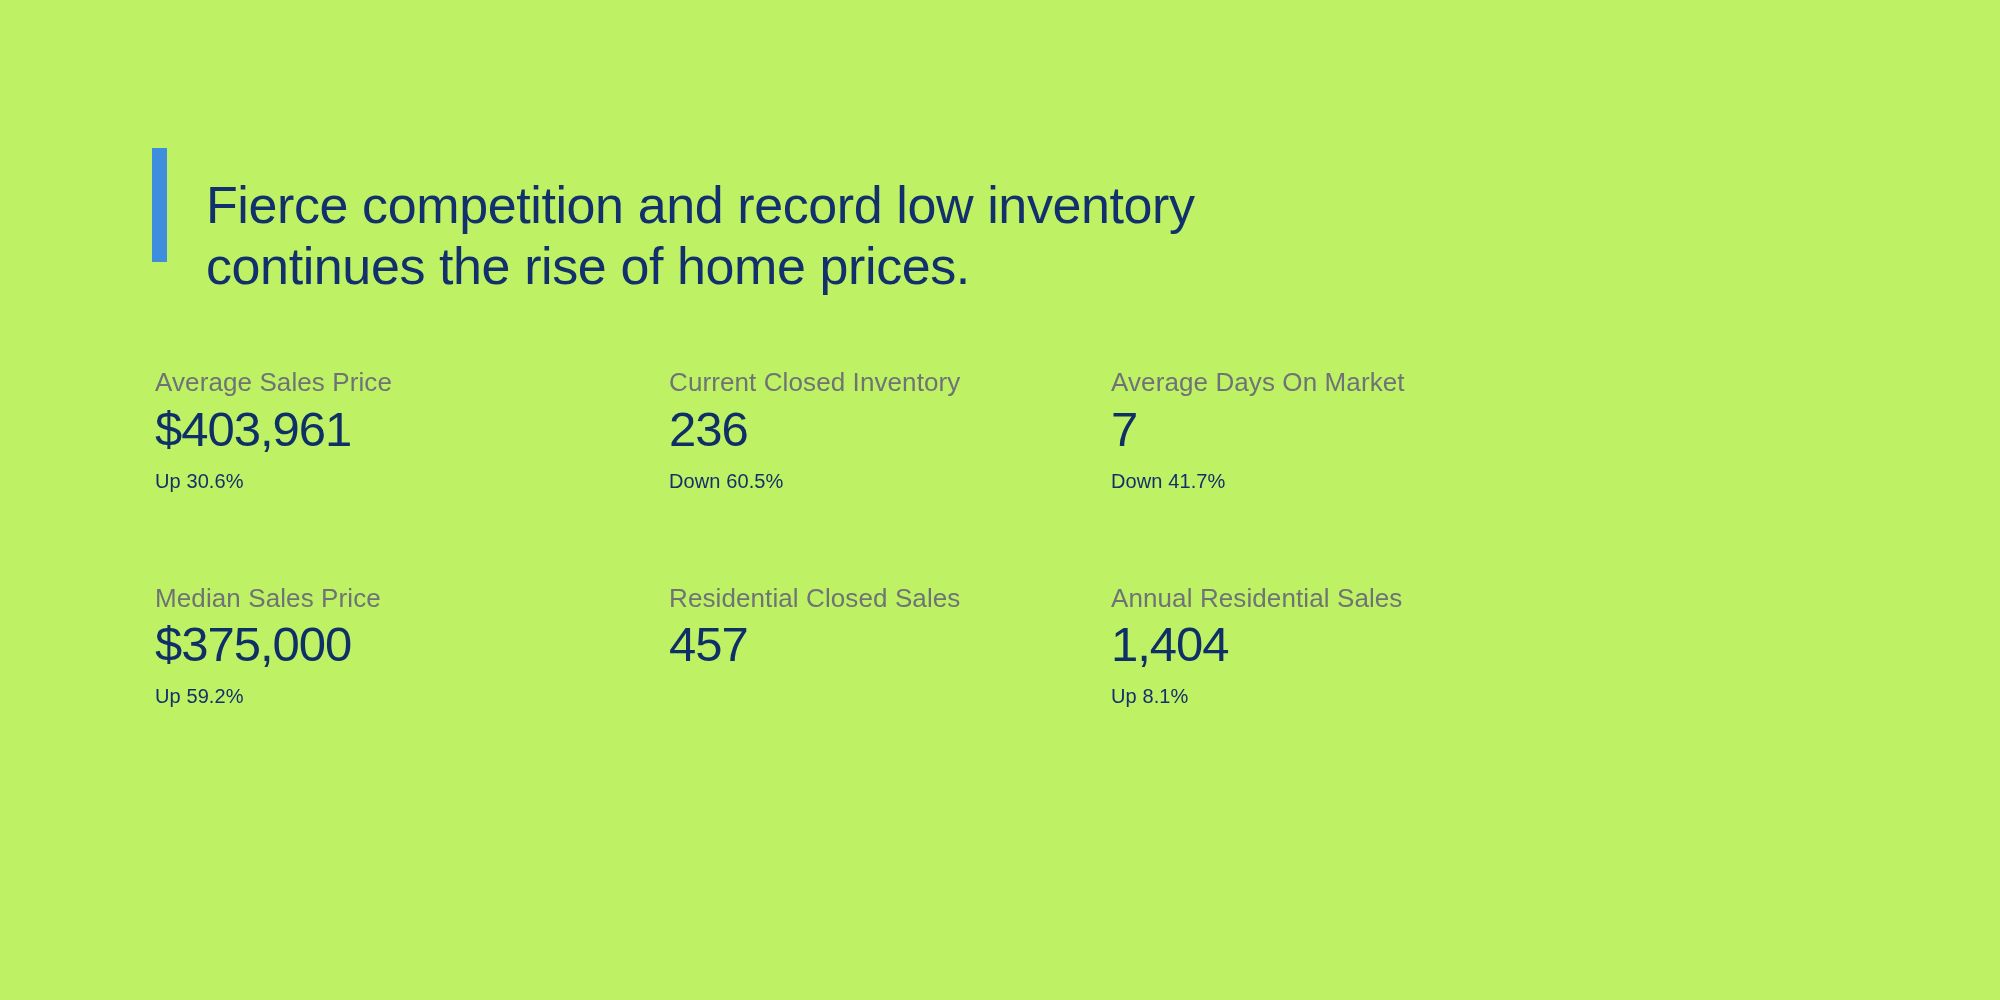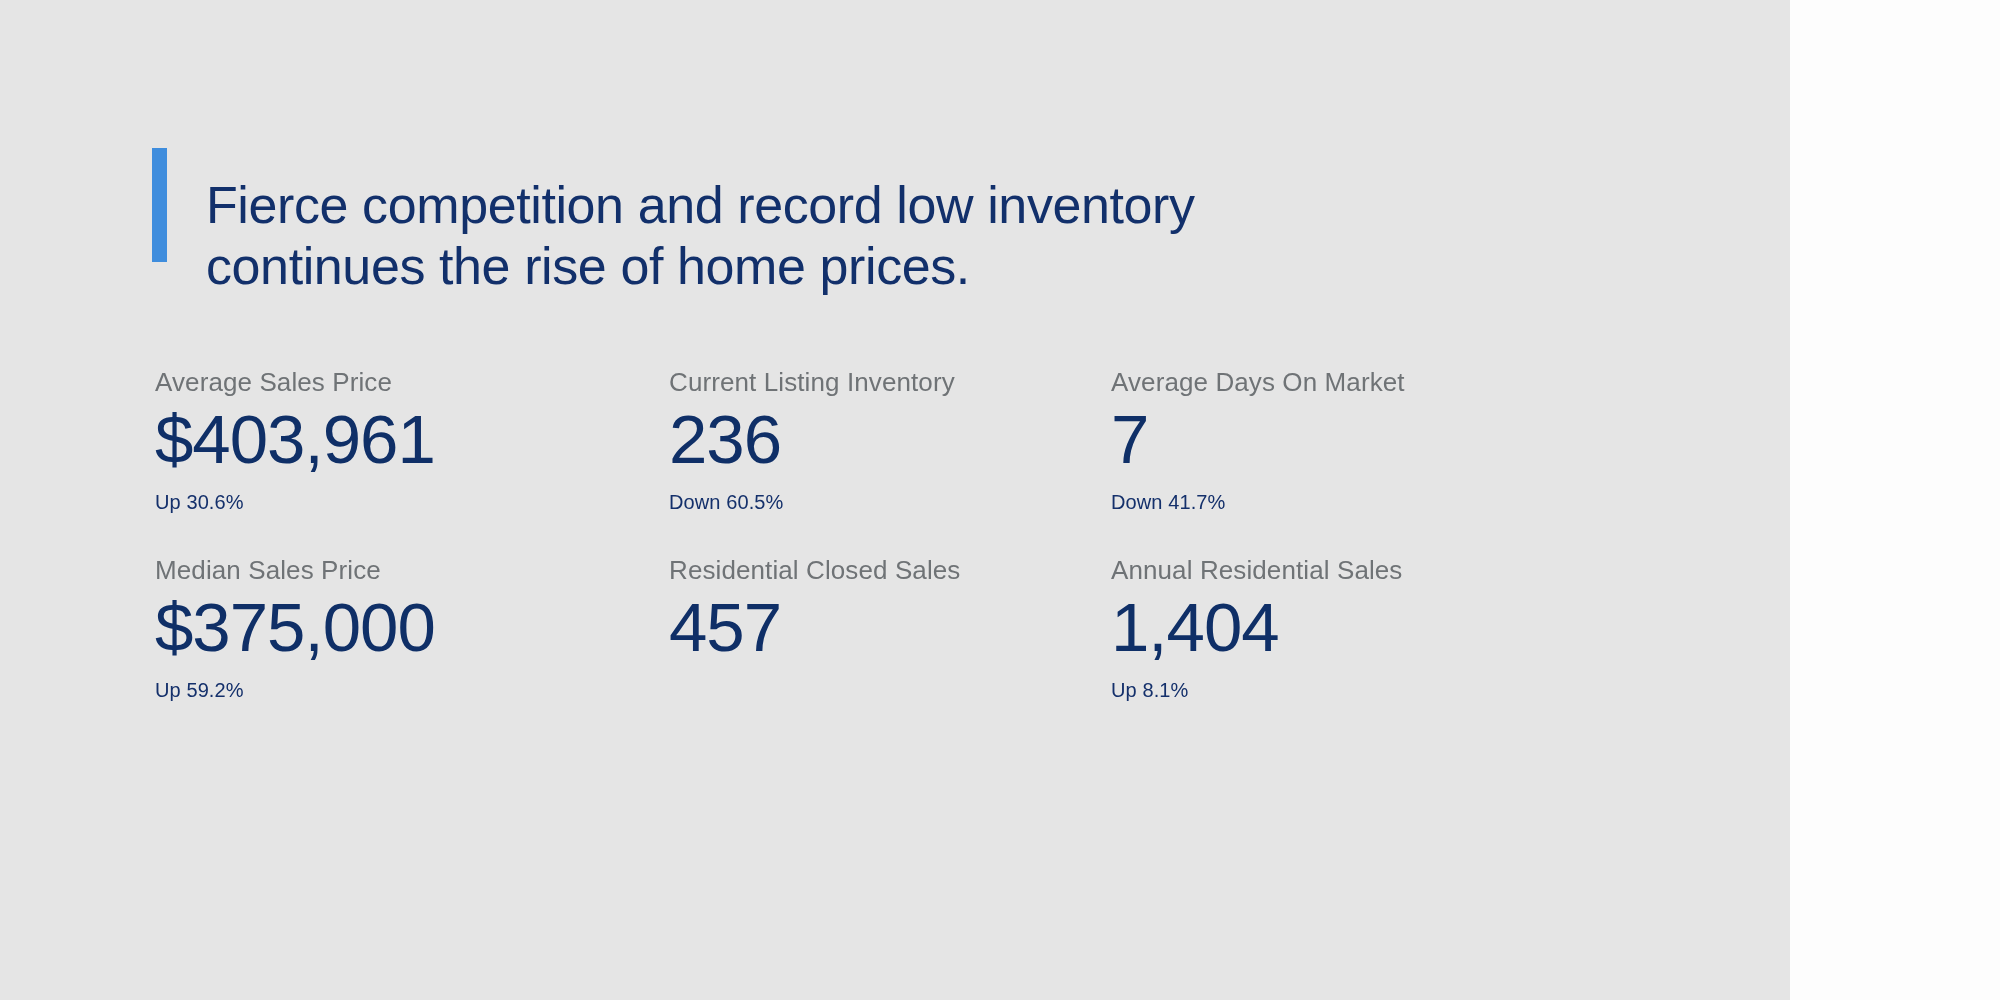--- a/index.html
+++ b/index.html
@@ -11,23 +11,23 @@
     width: 2000px;
     height: 1000px;
     background: #fdfdfd;
     font-family: "Liberation Sans", sans-serif;
     overflow: hidden;
     -webkit-font-smoothing: antialiased;
   }
 
   .slide {
     position: relative;
-    width: 1790px;
+    width: 2000px;
     height: 1000px;
-    background: #e5e5e5;
+    background: #bef264;
     box-sizing: border-box;
   }
 
   
   .headline-block {
     position: absolute;
     left: 152px;
     top: 140px;
     display: flex;
     align-items: flex-start;
@@ -52,37 +52,37 @@
 
   
   .stats-grid {
     position: absolute;
     left: 155px;
     top: 368px;
     width: 1560px;
     display: grid;
     grid-template-columns: 514px 442px 460px;
     grid-template-rows: auto auto;
-    row-gap: 43px;
+    row-gap: 92px;
   }
   .stat {
     position: relative;
   }
   .stat-label {
     color: #6f7376;
     font-size: 26px;
     font-weight: 400;
     letter-spacing: 0.1px;
     line-height: 1.1;
     margin: 0 0 6px 0;
     white-space: nowrap;
   }
   .stat-value {
     color: #0f2f67;
-    font-size: 69px;
+    font-size: 49px;
     font-weight: 400;
     line-height: 1.08;
     letter-spacing: -1px;
     margin: 0 0 4px 0;
     white-space: nowrap;
   }
   .stat-change {
     color: #14306b;
     font-size: 20px;
     font-weight: 400;
@@ -105,21 +105,21 @@
 
   <div class="stats-grid">
 
     <div class="stat">
       <p class="stat-label">Average Sales Price</p>
       <p class="stat-value">$403,961</p>
       <p class="stat-change">Up 30.6%</p>
     </div>
 
     <div class="stat">
-      <p class="stat-label">Current Listing Inventory</p>
+      <p class="stat-label">Current Closed Inventory</p>
       <p class="stat-value">236</p>
       <p class="stat-change">Down 60.5%</p>
     </div>
 
     <div class="stat">
       <p class="stat-label">Average Days On Market</p>
       <p class="stat-value">7</p>
       <p class="stat-change">Down 41.7%</p>
     </div>
 

